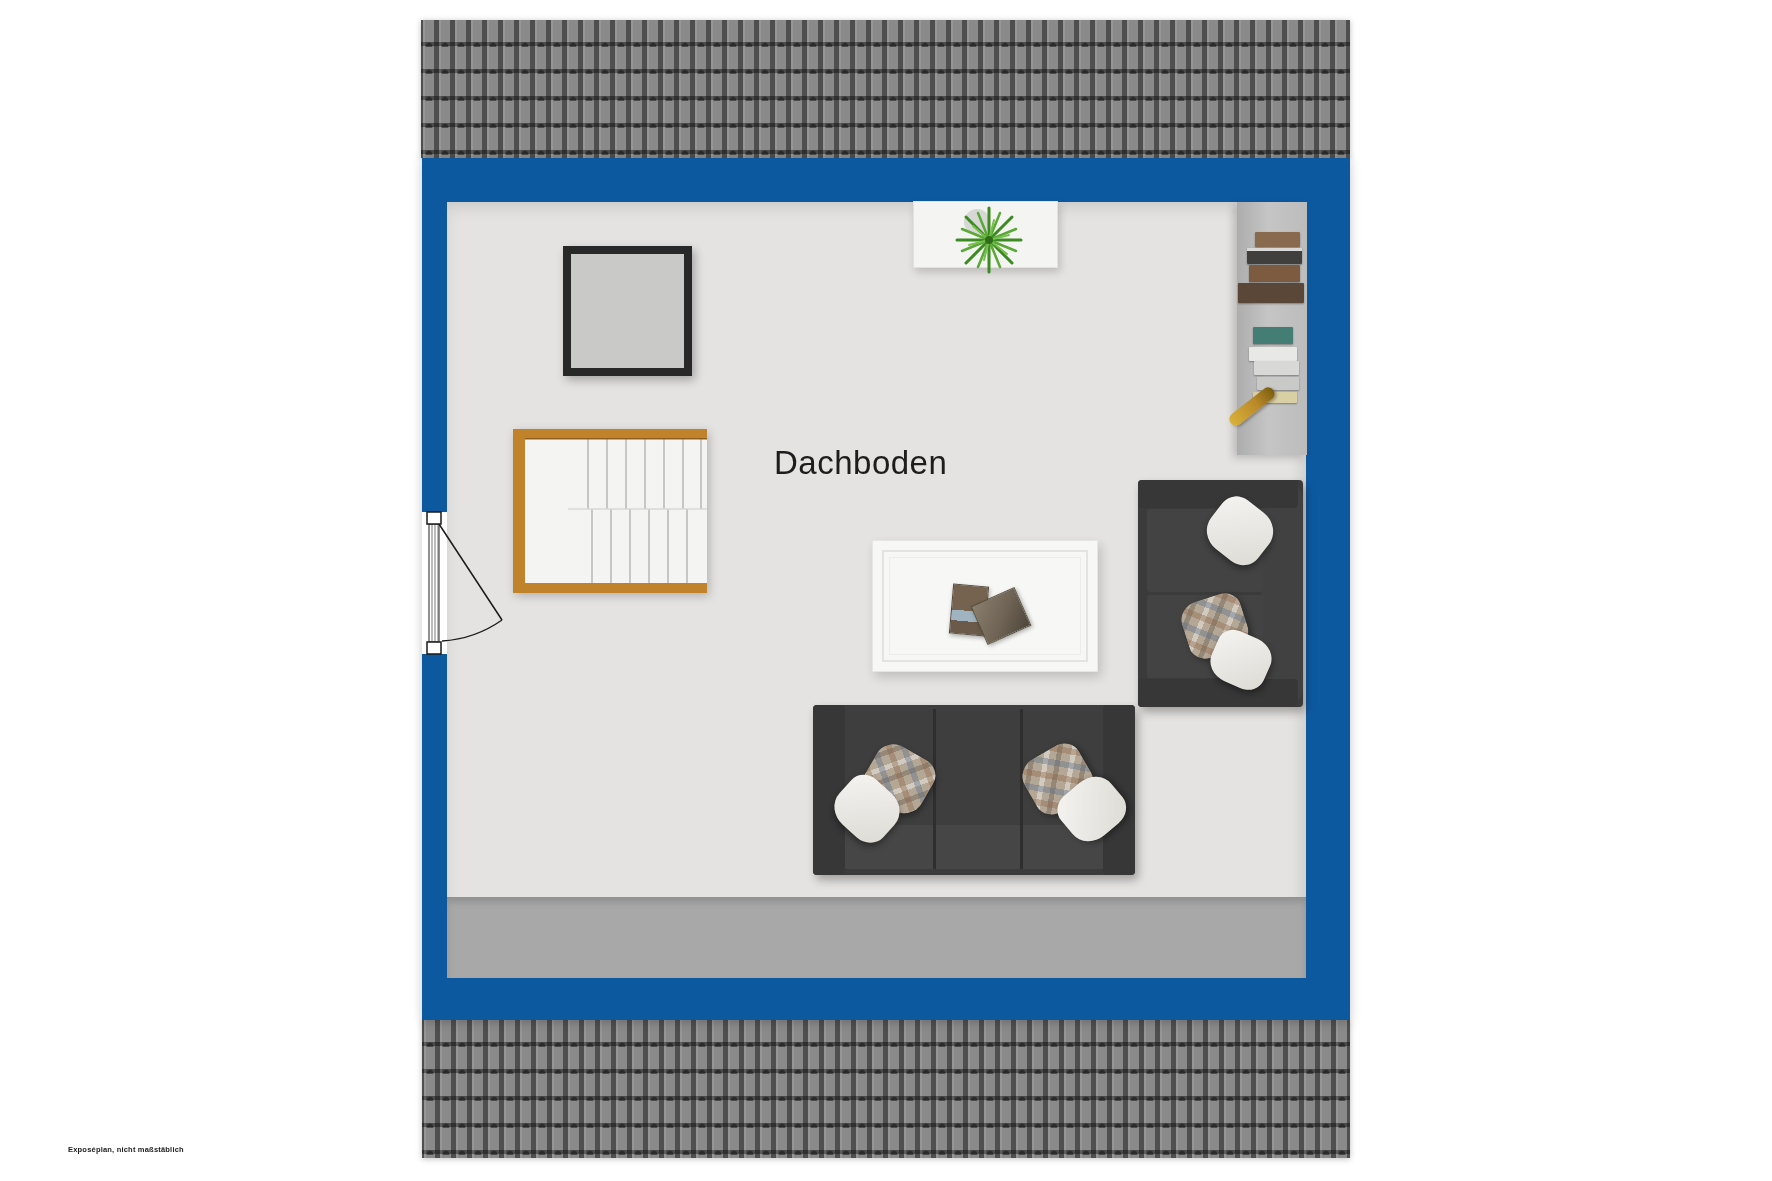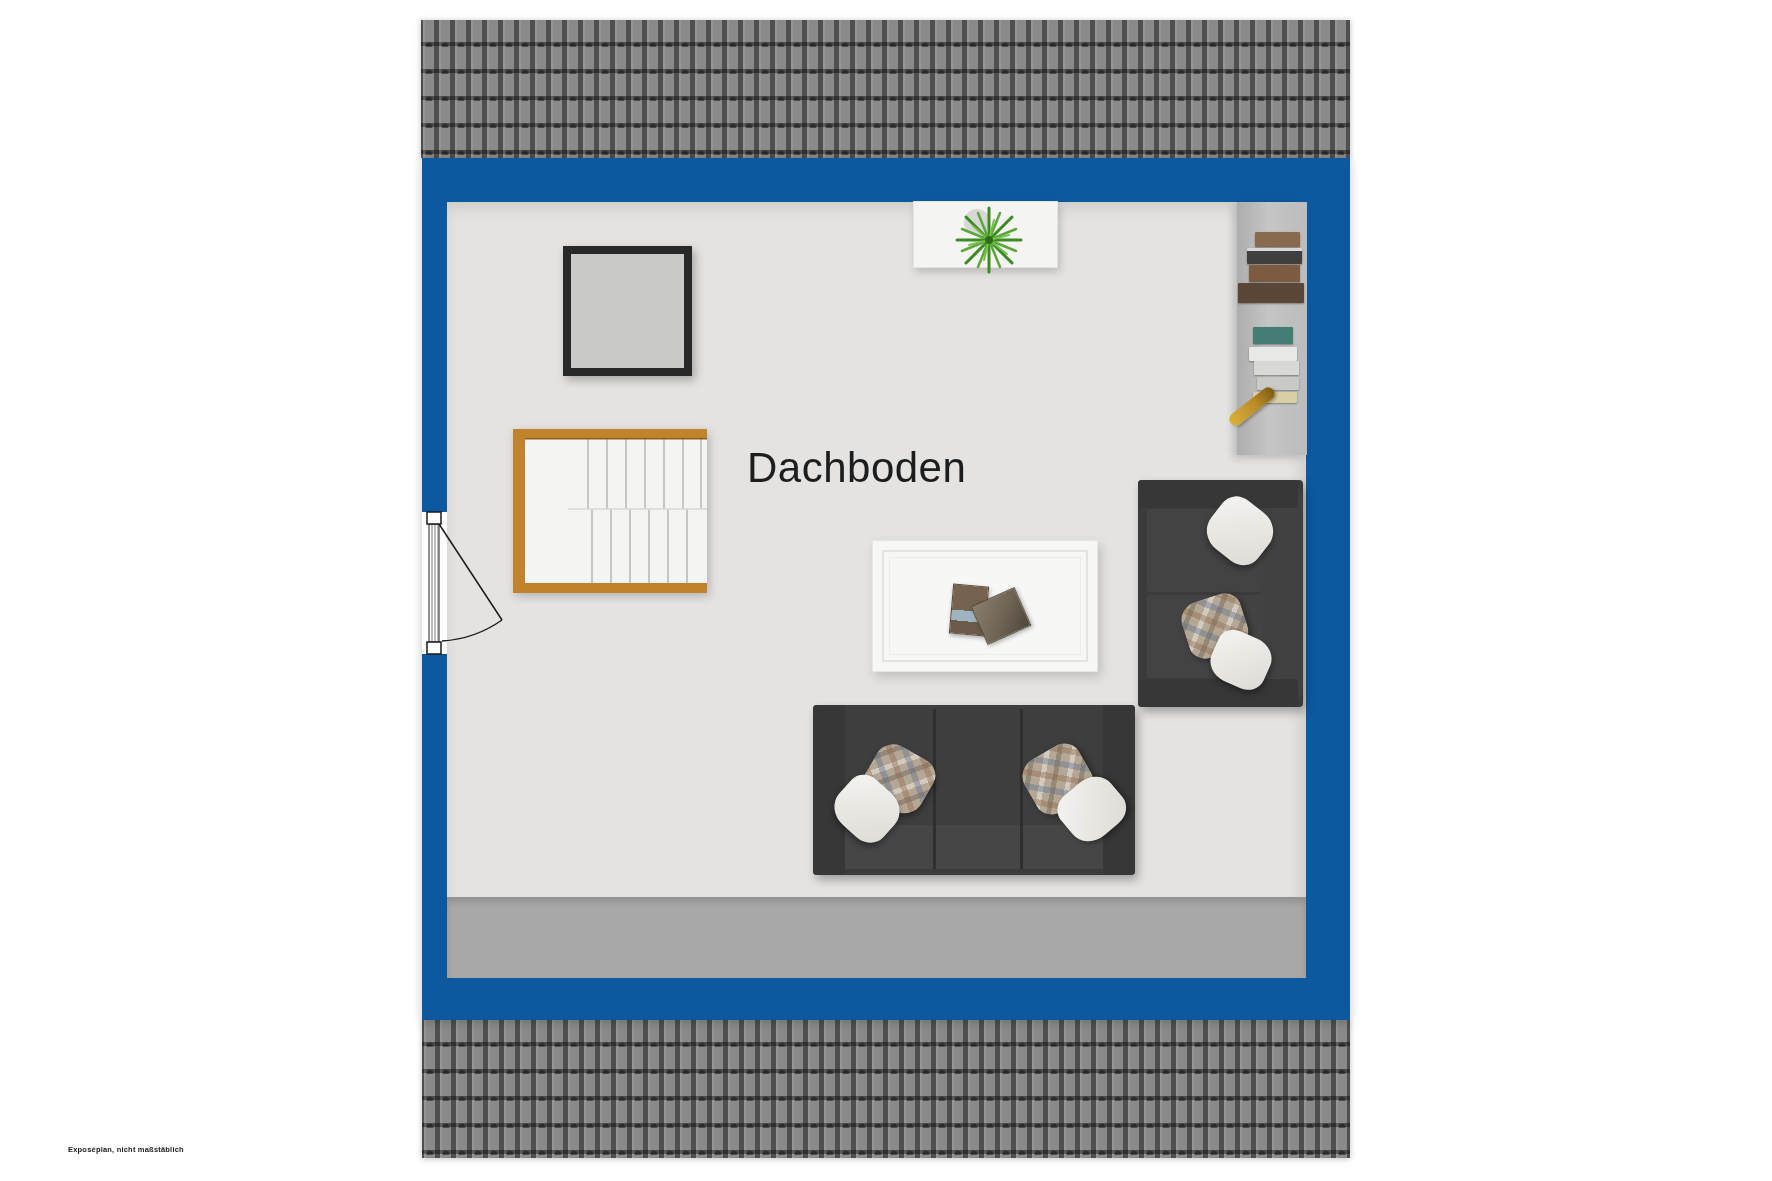--- a/index.html
+++ b/index.html
@@ -99,21 +99,21 @@
                 border-radius:30% 38% 32% 38%;box-shadow:2px 3px 6px rgba(0,0,0,0.38);}
   .pillow-plaid{position:absolute;background-color:#b5a795;
     background-image:
       repeating-linear-gradient(40deg, rgba(90,110,140,0.38) 0 6px, rgba(0,0,0,0) 6px 14px,
         rgba(140,100,70,0.38) 14px 20px, rgba(0,0,0,0) 20px 28px),
       repeating-linear-gradient(130deg, rgba(255,255,255,0.40) 0 5px, rgba(0,0,0,0) 5px 12px,
         rgba(80,70,60,0.32) 12px 17px, rgba(0,0,0,0) 17px 26px);
     border-radius:32% 28% 34% 28%;box-shadow:2px 3px 6px rgba(0,0,0,0.38);}
 
   
-  .room-label{left:747px;top:444px;font-size:42px;color:#1d1d1d;letter-spacing:0.5px;}
+  .room-label{left:774px;top:444px;font-size:33px;color:#1d1d1d;letter-spacing:0.5px;}
   .disclaimer{left:68px;top:1145px;font-size:7.5px;font-weight:bold;color:#1a1a1a;letter-spacing:0.2px;}
 </style>
 </head>
 <body>
 
 <div class="canvas">
 
   <div class="abs roof roof-top"></div>
   <div class="abs roof roof-bottom"></div>
 

